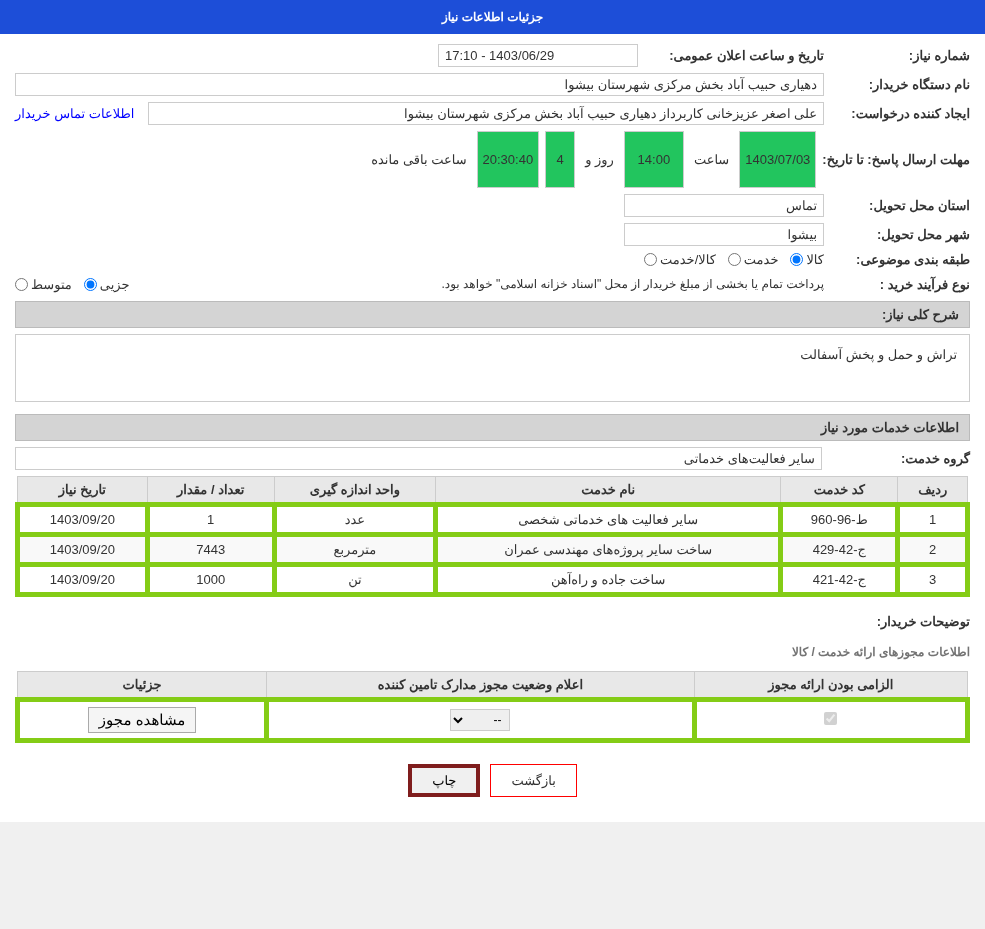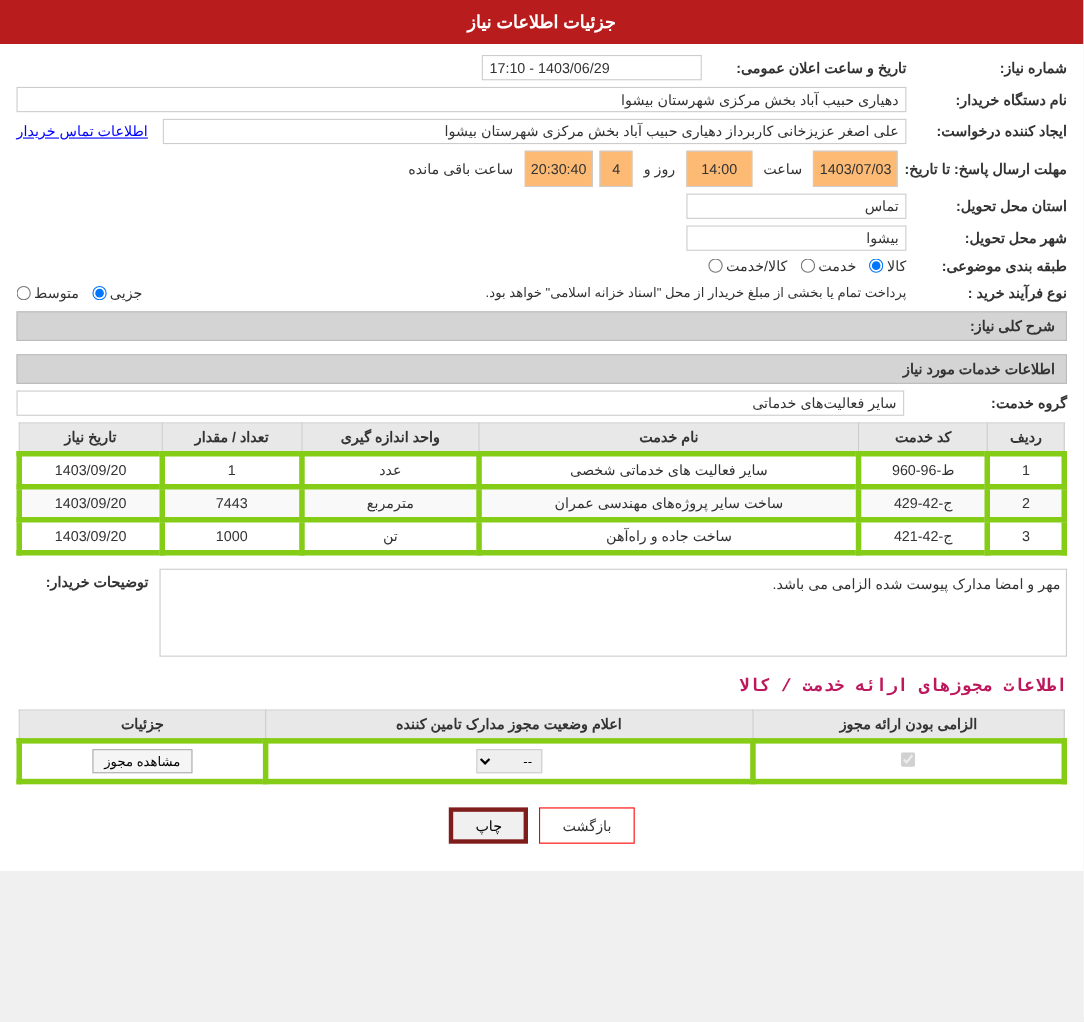--- a/index.html
+++ b/index.html
@@ -9,25 +9,25 @@
       background: #f0f0f0;
       direction: rtl;
       color: #333;
     }
     .page-container {
       max-width: 985px;
       margin: 0 auto;
       background: #fff;
     }
     .header-bar {
-      background: #b91c1c;
+      background: #1d4ed8;
       color: #fff;
       text-align: center;
       padding: 10px 17px;
-      font-size: 16px;
+      font-size: 12px;
       font-weight: bold;
     }
     .content {
       padding: 10px 15px;
     }
     .section {
       margin-bottom: 12px;
     }
     .info-row {
       display: flex;
@@ -48,22 +48,22 @@
       padding: 3px 6px;
       min-height: 22px;
       text-align: right;
     }
     .link-blue {
       color: #0000ff;
       text-decoration: none;
     }
     .small-box {
       border: 1px solid #ccc;
-      padding: 8px 5px;
-      background: #fdba74;
+      padding: 20px 5px;
+      background: #22c55e;
       min-width: 60px;
       text-align: center;
     }
     .section-header {
       background: #d4d4d4;
       padding: 5px 10px;
       font-weight: bold;
       text-align: right;
       margin-bottom: 6px;
       border: 1px solid #bbb;
@@ -140,21 +140,21 @@
     .btn-back {
       border: 1px solid #f00;
       background: #fff;
       color: #333;
     }
     .view-license-btn {
       border: 1px solid #aaa;
       background: #f5f5f5;
       padding: 3px 10px;
       cursor: pointer;
-      font-size: 12px;
+      font-size: 15px;
     }
     .select-small {
       border: 1px solid #ccc;
       padding: 2px 4px;
       font-size: 12px;
       min-width: 60px;
     }
     .checkbox-cell {
       text-align: center;
     }
@@ -185,21 +185,21 @@
     </div>
 
     <div class="info-row">
       <span class="info-label">نام دستگاه خریدار:</span>
       <div class="info-value">دهیاری حبیب آباد بخش مرکزی شهرستان بیشوا</div>
     </div>
 
     <div class="info-row">
       <span class="info-label">ایجاد کننده درخواست:</span>
       <div class="info-value">علی اصغر عزیزخانی کاربرداز دهیاری حبیب آباد بخش مرکزی شهرستان بیشوا</div>
-      <a href="#" class="link-blue" style="white-space:nowrap; margin-right:8px;text-decoration:underline;">اطلاعات تماس خریدار</a>
+      <a href="#" class="link-blue" style="white-space:nowrap; margin-right:8px;">اطلاعات تماس خریدار</a>
     </div>
 
     <div class="info-row">
       <span class="info-label">مهلت ارسال پاسخ: تا تاریخ:</span>
       <div class="small-box">1403/07/03</div>
       <span style="margin:0 4px;">ساعت</span>
       <div class="small-box">14:00</div>
       <span style="margin:0 4px;">روز و</span>
       <div class="small-box" style="min-width:30px;">4</div>
       <div class="small-box">20:30:40</div>
@@ -244,20 +244,23 @@
         </div>
         <div class="radio-item">
           <span>جزیی</span>
           <input type="radio" name="purchase" checked="" style="">
         </div>
       </div>
     </div>
 
     <div class="section">
       <div class="section-header">شرح کلی نیاز:</div>
+      <div class="inner-section">
+        <div style="min-height:50px; text-align:right; padding:4px;">تراش و حمل و پخش آسفالت</div>
+      </div>
     </div>
 
     <div class="section">
       <div class="section-header">اطلاعات خدمات مورد نیاز</div>
 
       <div class="group-service-row">
         <span class="info-label">گروه خدمت:</span>
         <div class="info-value">سایر فعالیت‌های خدماتی</div>
       </div>
 
@@ -296,29 +299,26 @@
               <td>تن</td>
               <td>1000</td>
               <td>1403/09/20</td>
             </tr>
           </tbody>
       </table>
     </div>
 
     <div class="section">
       <div style="display:flex; gap:10px;">
-        <div style="flex:1;">
-          <div style="border:1px solid #ccc; min-height:80px; padding:5px; text-align:right;">مهر و امضا مدارک پیوست شده الزامی می باشد.</div>
-        </div>
         <div style="min-width:120px; font-weight:bold; text-align:right; padding-top:5px;">توضیحات خریدار:</div>
       </div>
     </div>
 
     <div class="licenses-section">
-      <div class="section-header-blue" style="color:#be185d; font-weight:bold; font-size:16px; padding:4px 0;font-family:Liberation Mono, monospace;">اطلاعات مجوزهای ارائه خدمت / کالا</div>
+      <div class="section-header-blue" style="color:#737373; font-weight:bold; font-size:12px; padding:4px 0;">اطلاعات مجوزهای ارائه خدمت / کالا</div>
 
       <table style="margin-top:8px;">
         <thead>
           <tr>
             <th>الزامی بودن ارائه مجوز</th>
             <th>اعلام وضعیت مجوز مدارک تامین کننده</th>
             <th>جزئیات</th>
           </tr>
         </thead>
         <tbody>

